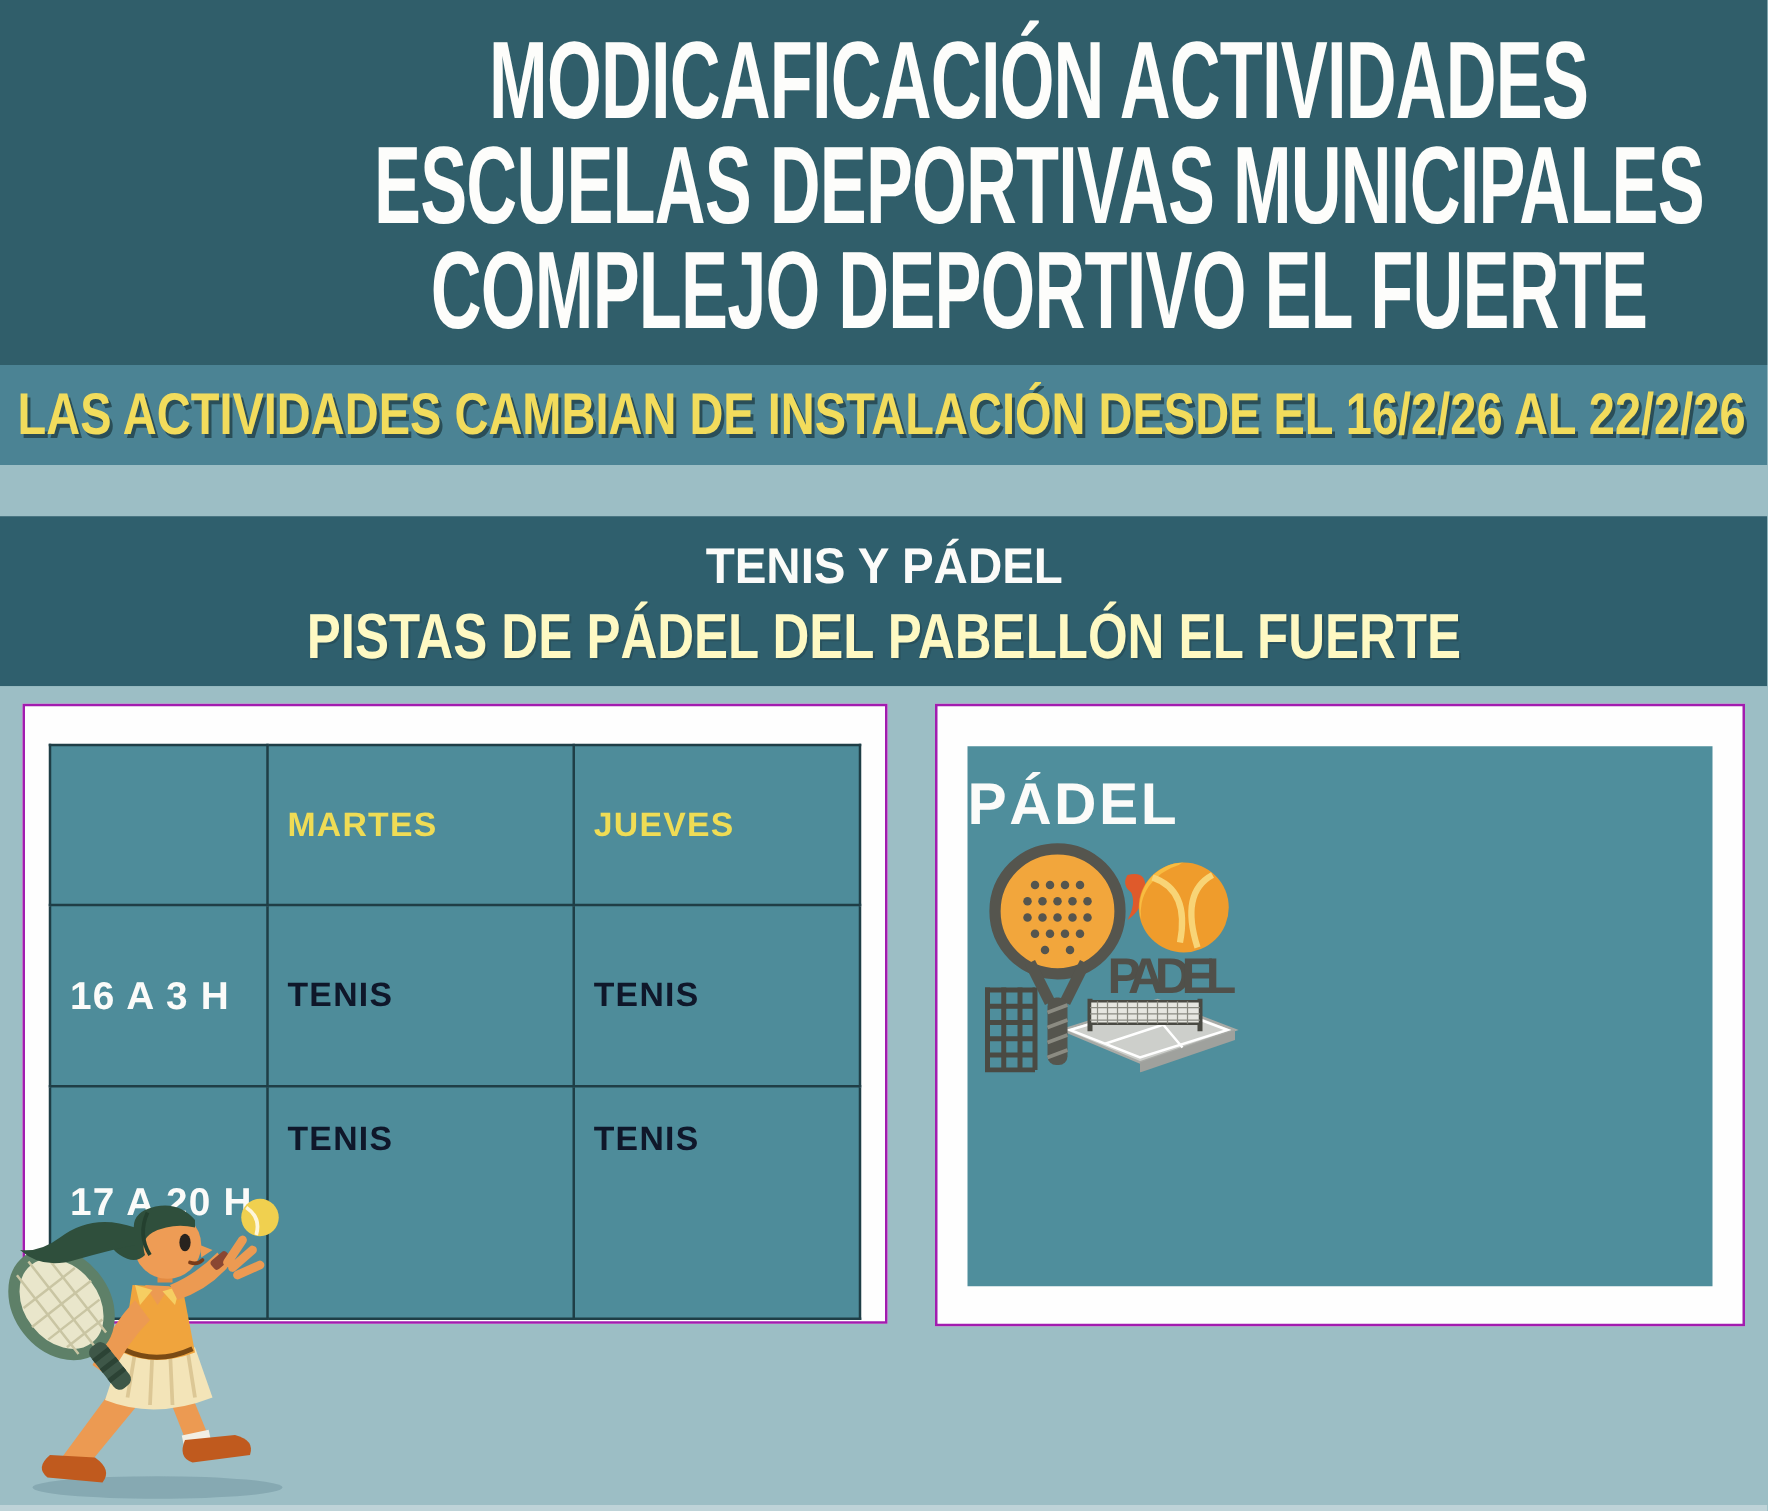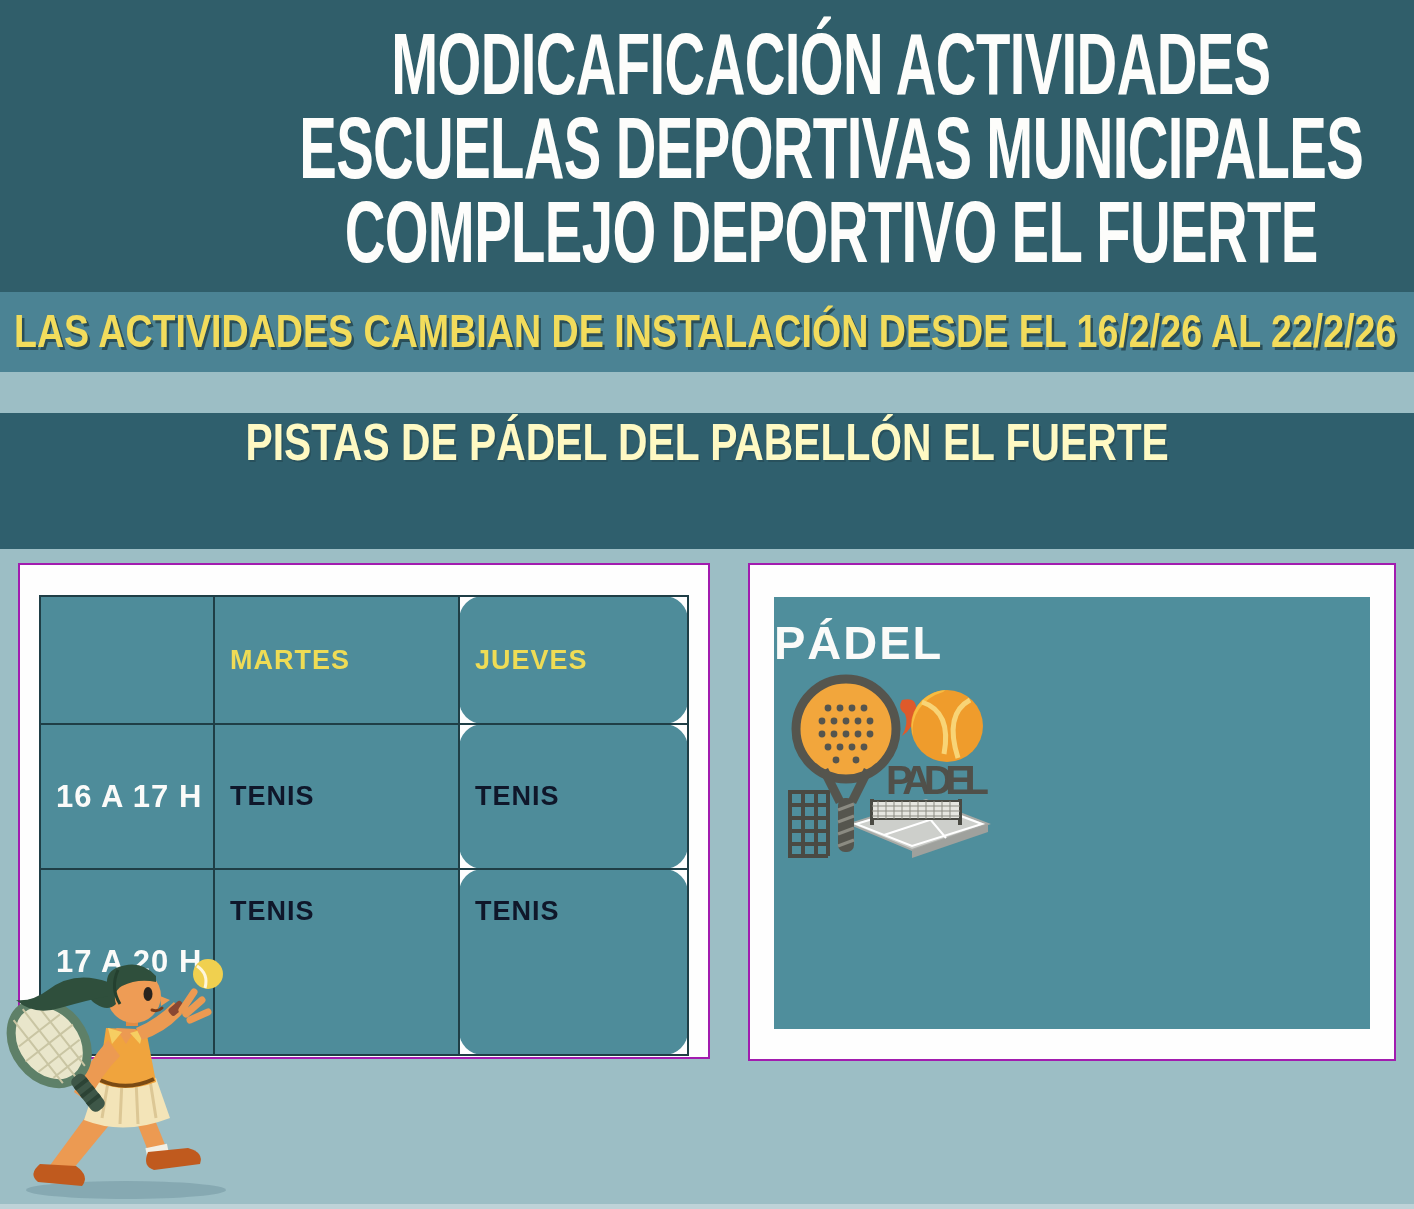--- a/index.html
+++ b/index.html
@@ -25,21 +25,21 @@
   .dark-line2 span{display:inline-block;transform:scaleX(0.80);text-shadow:2px 2px 0 rgba(35,70,80,0.55);}
   
   .sec-main{position:absolute;top:549px;left:0;width:1414px;height:660px;background:#9CBEC5;}
   .bottom-edge{position:absolute;bottom:0;left:0;width:100%;height:5px;background:#BED3D8;}
   .card{position:absolute;background:#FEFEFE;border:2px solid #a21caf;}
   .left-card{left:18px;top:14px;width:688px;height:492px;}
   .right-card{left:748px;top:14px;width:644px;height:494px;}
   
   table.sched{position:absolute;left:19px;top:30px;border-collapse:collapse;}
   table.sched td{background:#4E8C9A;border:2px solid #1F3E46;vertical-align:middle;padding:0 0 0 15px;}
-  td.w1{width:157px;} td.w2{width:228px;} td.w3{width:212px;border-radius:24px;}
+  td.w1{width:157px;} td.w2{width:228px;} td.w3{width:212px;}
   tr.r0 td{height:126px;} tr.r1 td{height:143px;} tr.r2 td{height:158px;}
   .col-head{color:#EFDC55;font-weight:bold;font-size:27px;letter-spacing:1px;}
   .time-cell{color:#FBFBF9;font-weight:bold;font-size:31px;letter-spacing:1px;}
   .tenis-cell{color:#0f172a;font-weight:bold;font-size:27px;letter-spacing:1px;}
   tr.r2 td.top-cell{vertical-align:top;padding-top:26px;}
   
   .teal-box{position:absolute;left:24px;top:32px;right:24px;bottom:30px;background:#4F8E9C;text-align:left;}
   .padel-title{margin-top:18px;color:#FBFBF9;font-weight:bold;font-size:47px;letter-spacing:2px;}
   .padel-line{color:#F2E06B;font-weight:bold;font-size:44px;line-height:61px;letter-spacing:1px;}
   .padel-lines{margin-top:6px;}
@@ -59,35 +59,36 @@
       <div class="title-line"><span>COMPLEJO DEPORTIVO EL FUERTE</span></div>
     </div>
 
   </div>
 
   <div class="sec-banner">
     <div class="banner-text">LAS ACTIVIDADES CAMBIAN DE INSTALACIÓN DESDE EL 16/2/26 AL 22/2/26</div>
   </div>
 
   <div class="sec-dark">
+    <div class="dark-line1"><span>TENIS Y PÁDEL</span></div>
     <div class="dark-line2"><span>PISTAS DE PÁDEL DEL  PABELLÓN EL FUERTE</span></div>
   </div>
 
   <div class="sec-main">
 
     <div class="card left-card">
       <table class="sched">
         <tbody>
             <tr class="r0">
           <td class="w1 col-head"></td>
           <td class="w2 col-head">MARTES</td>
           <td class="w3 col-head">JUEVES</td>
         </tr>
         <tr class="r1">
-          <td class="w1 time-cell">16 A 17 H</td>
+          <td class="w1 time-cell">16 A 3 H</td>
           <td class="w2 tenis-cell">TENIS</td>
           <td class="w3 tenis-cell">TENIS</td>
         </tr>
         <tr class="r2">
           <td class="w1 time-cell">17 A 20 H</td>
           <td class="w2 tenis-cell top-cell">TENIS</td>
           <td class="w3 tenis-cell top-cell">TENIS</td>
         </tr>
       </tbody>
         </table>

